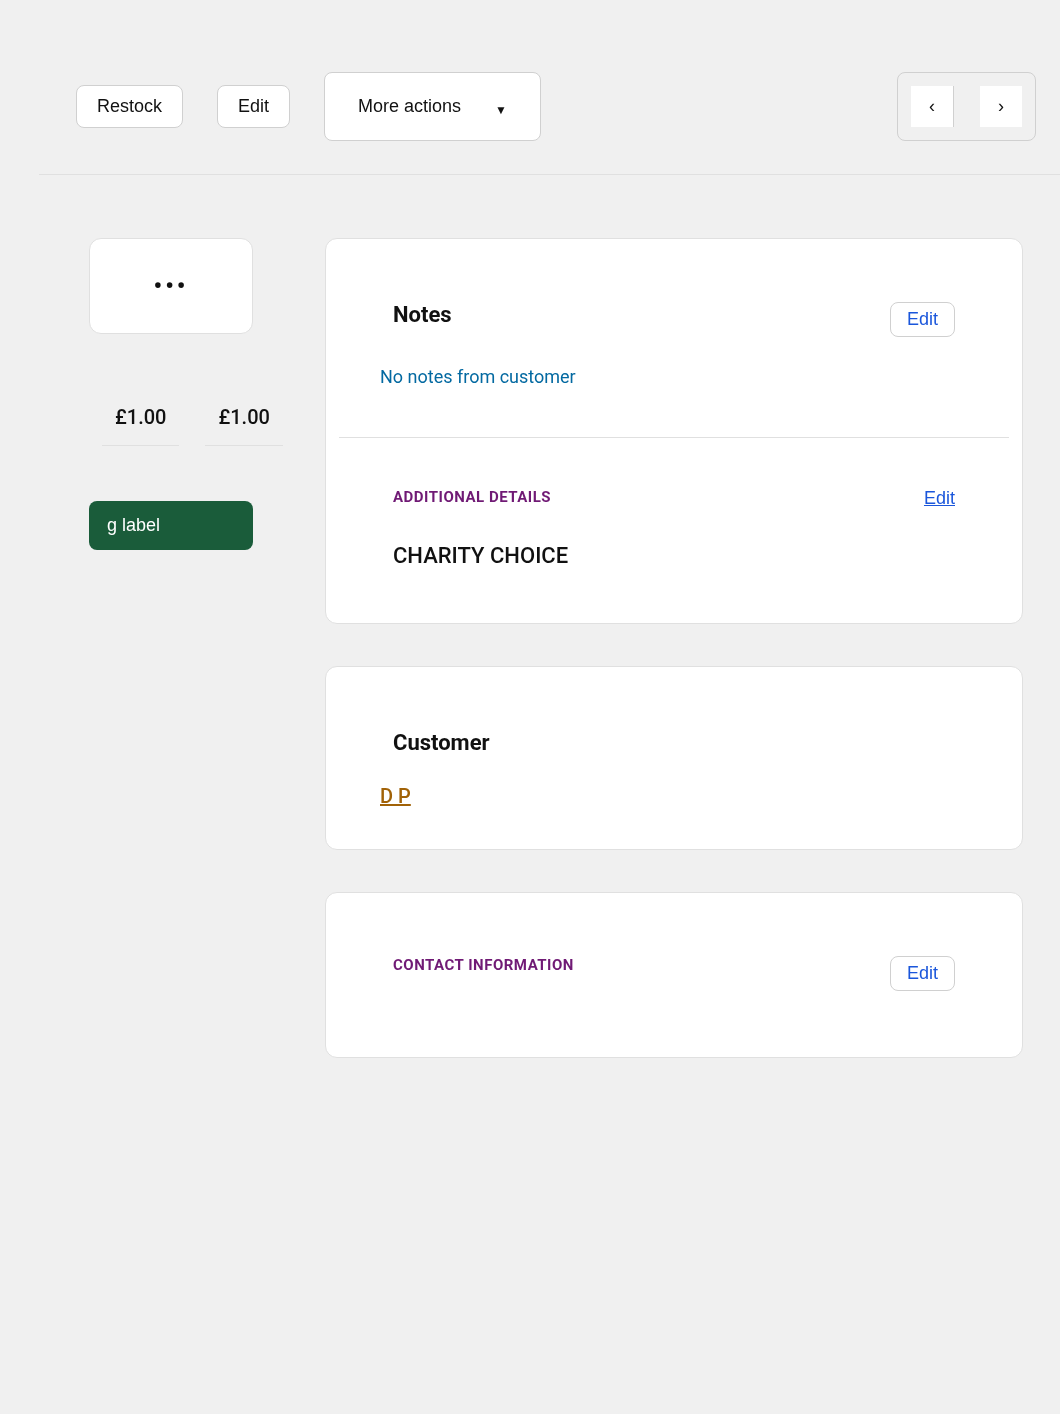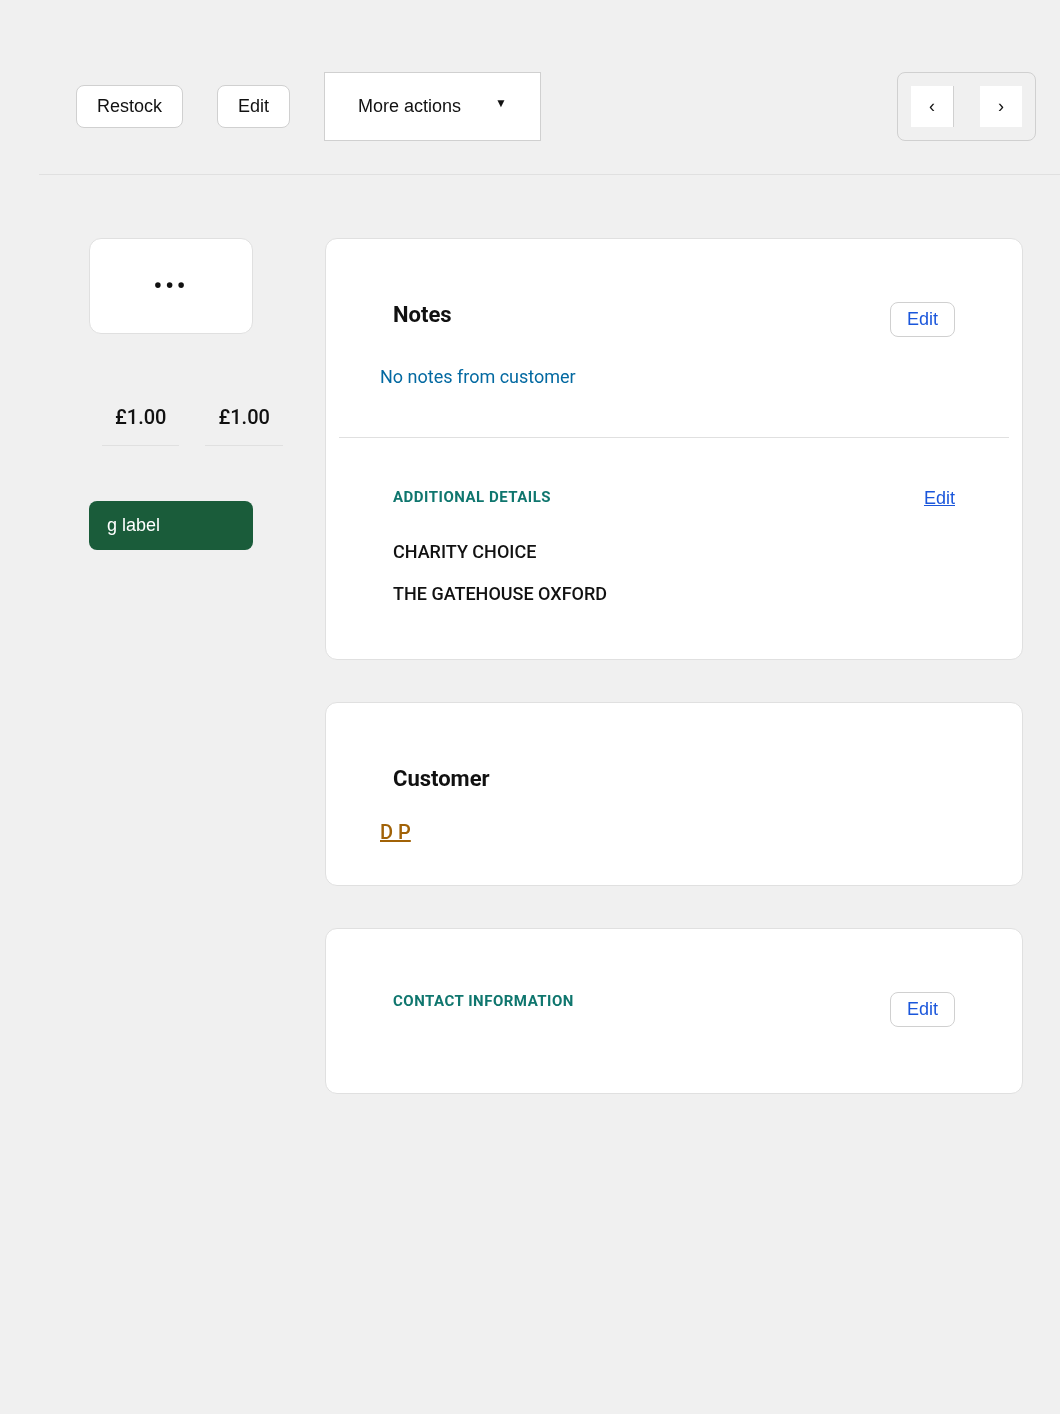--- a/index.html
+++ b/index.html
@@ -32,28 +32,28 @@
       padding: 10px 20px;
       font-size: 18px;
       font-weight: 500;
       cursor: pointer;
       color: #111;
     }
 
     .more-actions-btn {
       background: white;
       border: 1px solid #d0d0d0;
-      border-radius: 0;
+      border-radius: 8px;
       padding: 10px 20px;
       font-size: 18px;
       font-weight: 500;
       cursor: pointer;
       color: #111;
       display: flex;
-      align-items: flex-start;
+      align-items: flex-end;
       gap: 8px;
     }
 
     .dropdown-arrow {
       font-size: 12px;
     }
 
     .nav-buttons {
       display: flex;
       border: 1px solid #d0d0d0;
@@ -167,21 +167,21 @@
 
     .card-title {
       font-size: 22px;
       font-weight: 700;
       color: #111;
     }
 
     .card-title-upper {
       font-size: 15px;
       font-weight: 700;
-      color: #0f766e;
+      color: #701a75;
       text-transform: uppercase;
       letter-spacing: 0.5px;
     }
 
     .edit-link {
       color: #1a56db;
       text-decoration: none;
       font-size: 18px;
       font-weight: 500;
       cursor: pointer;
@@ -201,21 +201,21 @@
       border: none;
       padding: 0;
     }
 
     .card-text {
       font-size: 18px;
       color: #0369a1;
     }
 
     .card-detail-text {
-      font-size: 18px;
+      font-size: 22px;
       color: #111;
       text-transform: uppercase;
       line-height: 1.6;
       font-weight: 500;
     }
 
     .customer-link {
       color: #a16207;
       text-decoration: underline;
       font-size: 20px;
@@ -281,21 +281,20 @@
         <p class="card-text">No notes from customer</p>
       </div>
 
       <div class="card-section">
         <div class="card-header">
           <span class="card-title-upper">ADDITIONAL DETAILS</span>
           <button class="edit-link-plain">Edit</button>
         </div>
         <div class="card-detail-text">
           <div>CHARITY CHOICE</div>
-          <div>THE GATEHOUSE OXFORD</div>
         </div>
       </div>
 
     </div>
 
     <div class="card">
       <div class="card-section">
         <div class="card-header">
           <span class="card-title">Customer</span>
         </div>

